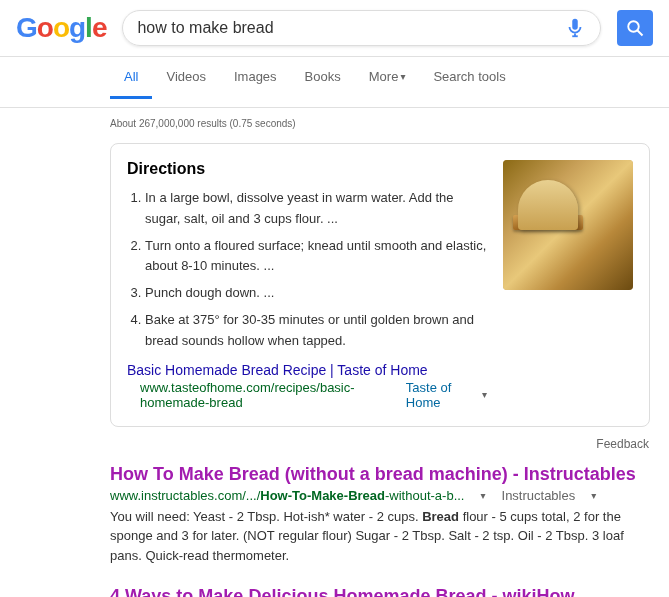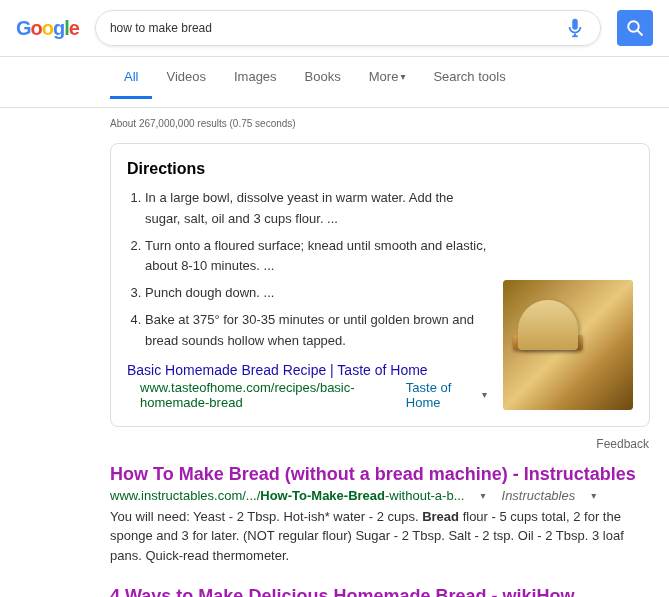--- a/index.html
+++ b/index.html
@@ -13,21 +13,21 @@
 
     
     .header {
       display: flex;
       align-items: center;
       padding: 10px 16px;
       border-bottom: 1px solid #e0e0e0;
       gap: 16px;
     }
     .logo {
-      font-size: 20px;
+      font-size: 28px;
       font-weight: bold;
       letter-spacing: -1px;
       flex-shrink: 0;
     }
     .logo-g { color: #4285F4; }
     .logo-o1 { color: #EA4335; }
     .logo-o2 { color: #FBBC05; }
     .logo-g2 { color: #4285F4; }
     .logo-l { color: #34A853; }
     .logo-e { color: #EA4335; }
@@ -38,21 +38,21 @@
       border: 1px solid #ddd;
       border-radius: 24px;
       padding: 6px 14px;
       flex: 1;
       box-shadow: 0 1px 3px rgba(0,0,0,0.1);
       gap: 8px;
     }
     .search-input {
       border: none;
       outline: none;
-      font-size: 12px;
+      font-size: 16px;
       flex: 1;
       color: #333;
     }
     .mic-icon {
       width: 22px;
       height: 22px;
       flex-shrink: 0;
     }
     .search-button {
       width: 36px;
@@ -108,21 +108,20 @@
 
     
     .featured-snippet {
       border: 1px solid #ddd;
       border-radius: 8px;
       padding: 16px;
       margin-bottom: 8px;
       display: flex;
       gap: 16px;
       max-width: 540px;
-      align-items: flex-end;
     }
     .snippet-text { flex: 1; }
     .snippet-title {
       font-size: 16px;
       font-weight: bold;
       margin-bottom: 10px;
       color: #000;
     }
     .snippet-steps {
       font-size: 13px;
@@ -233,21 +232,20 @@
     .result-url {
       color: #006621;
       font-size: 13px;
     }
     .result-url strong {
       color: #006621;
     }
     .result-source {
       color: #666;
       font-size: 13px;
-      font-style: italic;
     }
     .result-arrow {
       color: #666;
       font-size: 10px;
     }
     .result-desc {
       font-size: 13px;
       color: #333;
       line-height: 1.5;
     }

